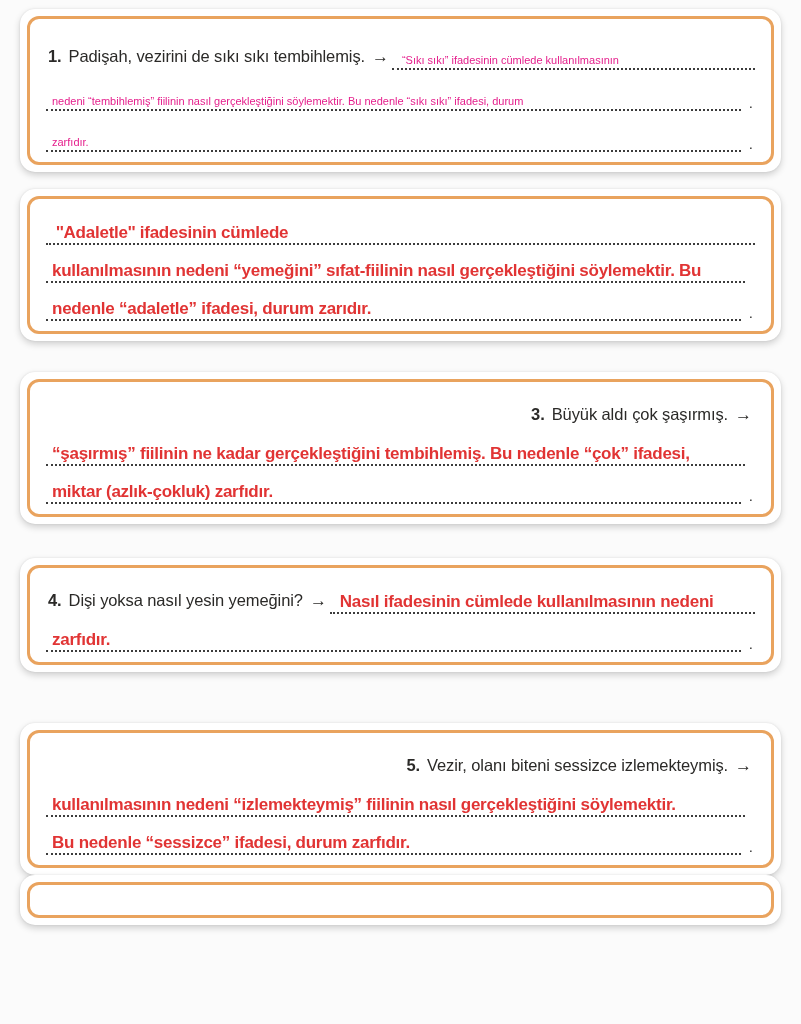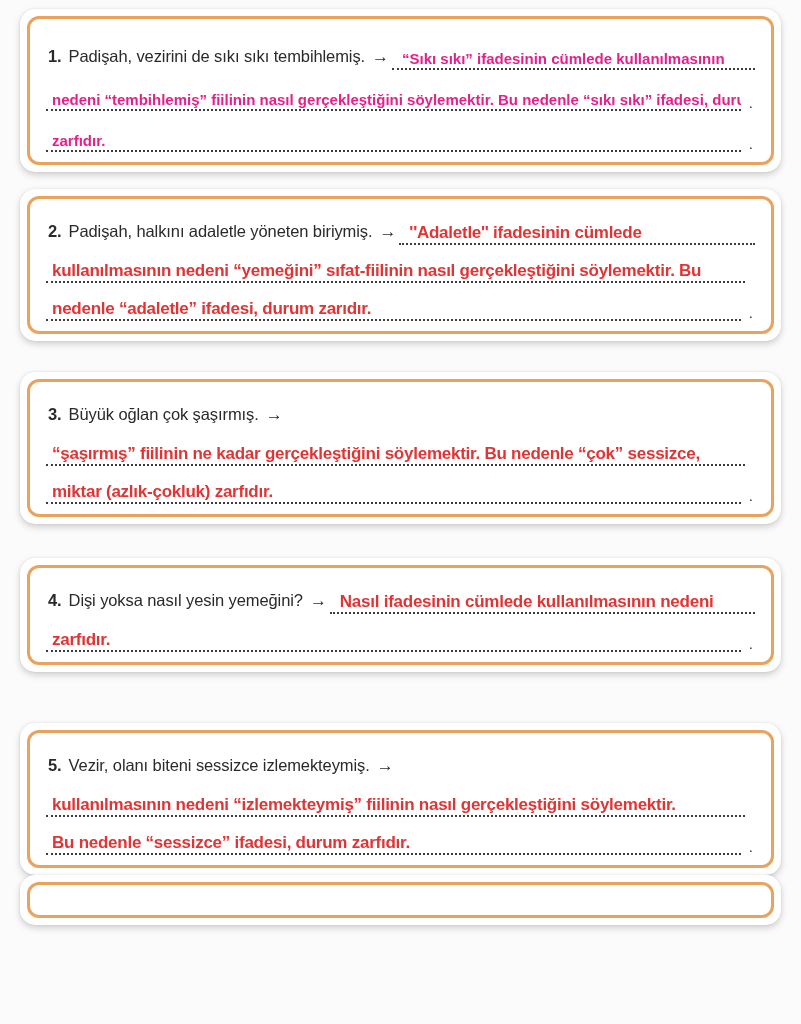--- a/index.html
+++ b/index.html
@@ -27,41 +27,41 @@
   .inner{
     border:3.5px solid var(--orange);
     border-radius:12px;
     padding:8px 16px 10px 16px;
   }
   .line{
     display:flex;
     align-items:flex-end;
   }
   .b1 .line{height:41px;}
-  .card .line{height:38px;}
+  .card .line{height:38px;justify-content:flex-end;}
   .b1 .line{height:41px;}
   .q{
     white-space:nowrap;
     color:var(--ink);
     font-size:16.5px;
     padding:0 2px 3px 2px;
     letter-spacing:-0.1px;
   }
   .num{font-weight:bold;margin-right:7px;}
   .arrow{margin-left:7px;margin-right:1px;font-size:17px;}
   .ans{
     color:var(--ans,#e13434);
     font-weight:bold;
     font-size:17px;
     white-space:nowrap;
     overflow:hidden;
     letter-spacing:-0.25px;
     line-height:1;
   }
-  .b1 .ans{font-weight:bold;font-size:15px;letter-spacing:0;}
+  .b1 .ans{font-weight:normal;font-size:11px;letter-spacing:0;}
   .dotted{
     border-bottom:2.6px dotted var(--dot);
   }
   .fill{
     flex:1;
     padding:0 0 2px 10px;
   }
   .full{
     flex:1;
     padding:0 0 2px 6px;
@@ -100,45 +100,42 @@
     <div class="line">
       <span class="ans dotted full">zarfıdır.</span>
       <span class="enddot">.</span>
     </div>
   </div>
 </div>
 
 <div class="card b2" style="--ans: #e13434;">
   <div class="inner">
     <div class="line">
-      <span class="q">
-        <b class="num">2.</b><span>Padişah, halkını adaletle yöneten biriymiş.</span><span class="arrow">→</span>
-      </span>
       <span class="ans dotted fill">''Adaletle'' ifadesinin cümlede</span>
     </div>
     <div class="line">
       <span class="ans dotted full">kullanılmasının nedeni “yemeğini” sıfat-fiilinin nasıl gerçekleştiğini söylemektir. Bu</span>
       <span class="enddot"></span>
     </div>
     <div class="line">
       <span class="ans dotted full">nedenle “adaletle” ifadesi, durum zarıdır.</span>
       <span class="enddot">.</span>
     </div>
   </div>
 </div>
 
 <div class="card b3" style="--ans: #e13434;">
   <div class="inner">
     <div class="line">
       <span class="q">
-        <b class="num">3.</b><span>Büyük oğlan çok şaşırmış.</span><span class="arrow">→</span>
+        <b class="num">3.</b><span>Büyük aldı çok şaşırmış.</span><span class="arrow">→</span>
       </span>
     </div>
     <div class="line">
-      <span class="ans dotted full">“şaşırmış” fiilinin ne kadar gerçekleştiğini söylemektir. Bu nedenle “çok” sessizce,</span>
+      <span class="ans dotted full">“şaşırmış” fiilinin ne kadar gerçekleştiğini tembihlemiş. Bu nedenle “çok” ifadesi,</span>
       <span class="enddot"></span>
     </div>
     <div class="line">
       <span class="ans dotted full">miktar (azlık-çokluk) zarfıdır.</span>
       <span class="enddot">.</span>
     </div>
   </div>
 </div>
 
 <div class="card b4" style="--ans: #e13434;">

